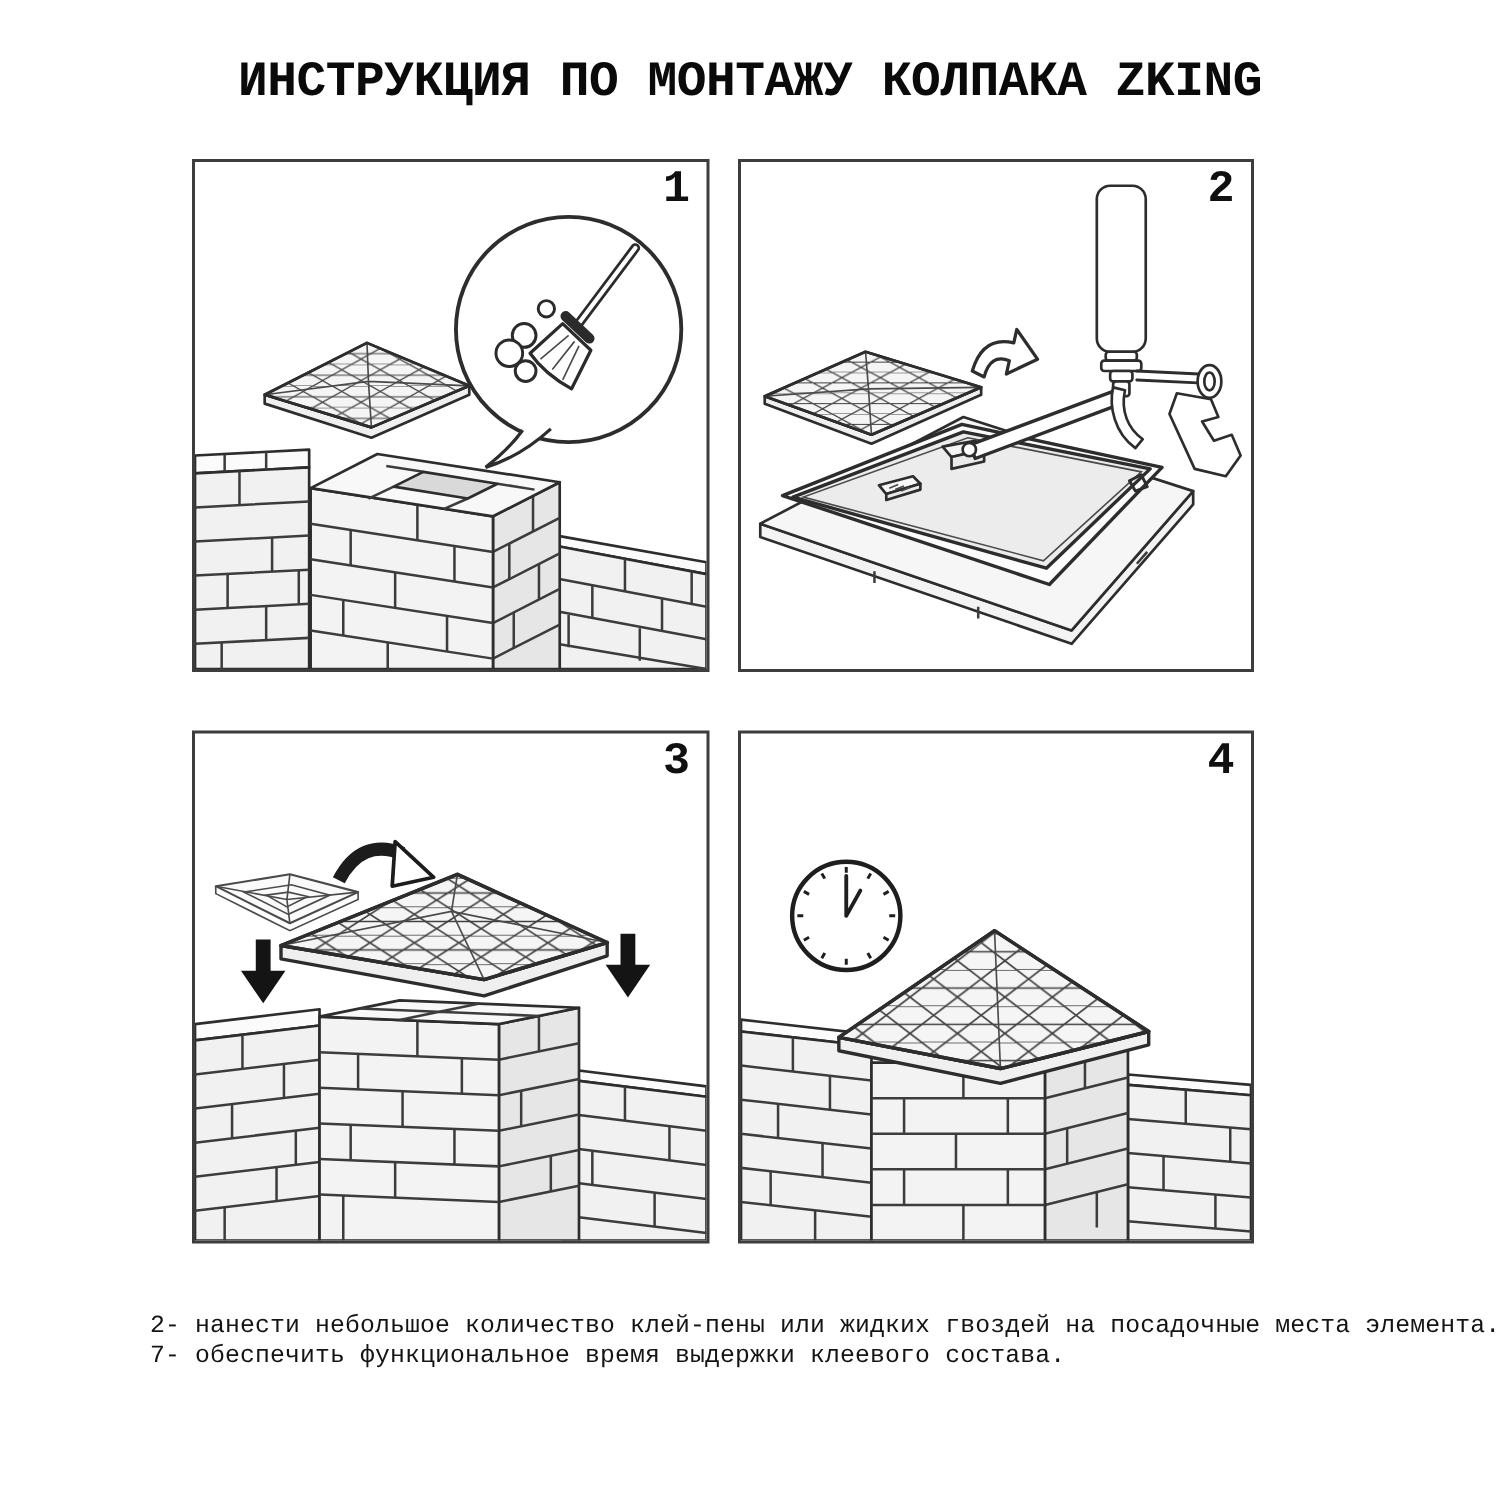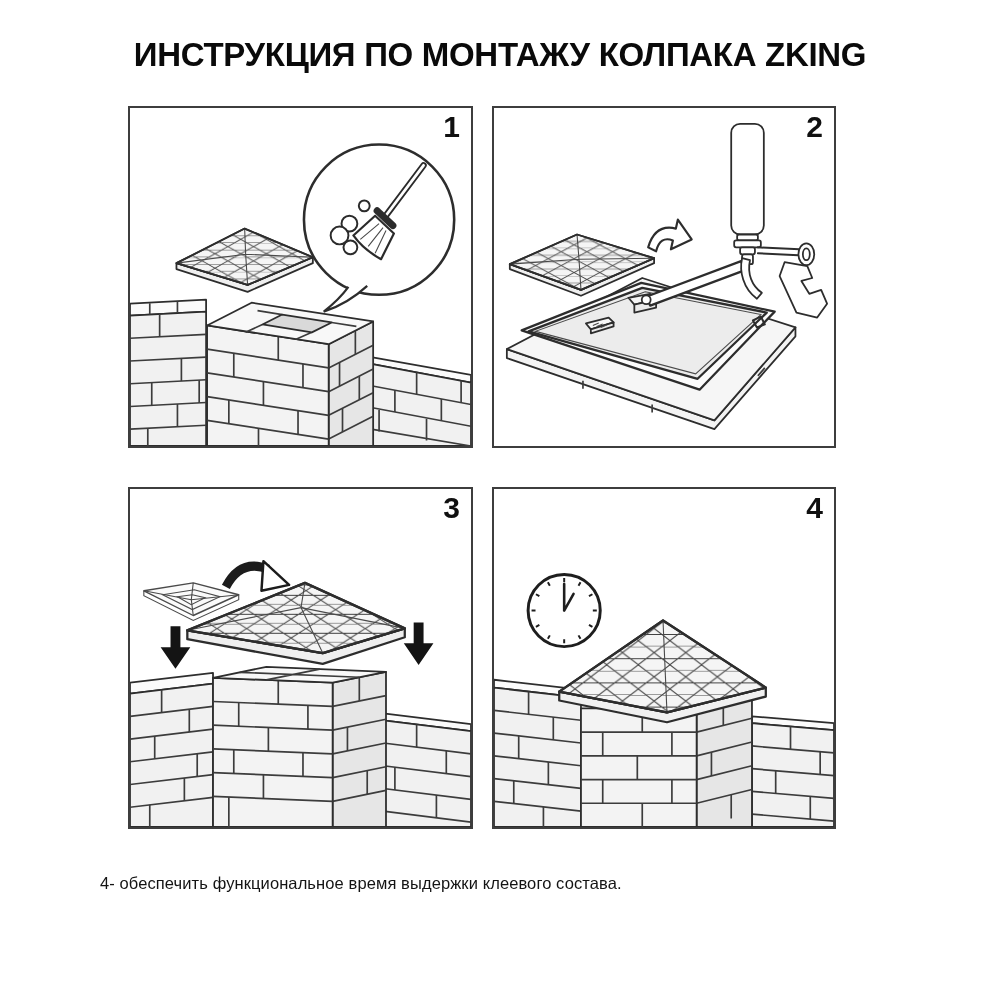--- a/index.html
+++ b/index.html
@@ -1,17 +1,17 @@
 <!DOCTYPE html>
 <html><head>
 <meta charset="utf-8">
 <style>
   html,body{margin:0;padding:0;background:#fff;}
   .sheet{position:relative;width:1000px;height:1000px;background:#fff;overflow:hidden;
-         font-family:Liberation Sans, sans-serif;}
+         font-family:Liberation Mono, monospace;}
   .title{position:absolute;top:36px;left:0;width:100%;text-align:center;
          font-size:33px;font-weight:800;letter-spacing:-0.3px;color:#0a0a0a;white-space:nowrap;}
   .panel{position:absolute;border:2px solid #3d3d3d;background:#fff;box-sizing:border-box;}
   .panel svg{position:absolute;left:0;top:0;width:100%;height:100%;}
   .step-num{position:absolute;top:2px;right:11px;font-size:30px;font-weight:800;color:#101010;}
   .instructions{position:absolute;left:100px;top:874px;font-size:16.5px;line-height:19.5px;
                 color:#141414;letter-spacing:0.1px;white-space:nowrap;}
   
   .face{stroke:#2d2d2d;stroke-width:1.8;stroke-linejoin:round;}
   .face2{stroke:#2d2d2d;stroke-width:2.3;stroke-linejoin:round;}
@@ -253,16 +253,17 @@
       <g>
         <circle cx="71" cy="123" r="36.5" fill="#fff" stroke="#1e1e1e" stroke-width="3"></circle>
         <path d="M104,123 L100,123 M99.6,139.5 L96.1,137.5 M87.5,151.6 L85.5,148.1 M71,156 L71,152 M54.5,151.6 L56.5,148.1 M42.4,139.5 L45.9,137.5 M38,123 L42,123 M42.4,106.5 L45.9,108.5 M54.5,94.4 L56.5,97.9 M71,90 L71,94 M87.5,94.4 L85.5,97.9 M99.6,106.5 L96.1,108.5" stroke="#1e1e1e" stroke-width="2" fill="none"></path>
         <path d="M71,123 L71,96 M71,123 L80.5,106" stroke="#1e1e1e" stroke-width="2.6" stroke-linecap="round" fill="none"></path>
       </g>
     </svg>
     <div class="step-num">4</div>
   </div>
 
   <div class="instructions">
-    <div>4- обеспечить функциональное время выдержки клеевого состава.</div>
+    <div>2- нанести небольшое количество клей-пены или жидких гвоздей на посадочные места элемента.</div>
+    <div>7- обеспечить функциональное время выдержки клеевого состава.</div>
   </div>
 
 </div>
 
 </body></html>

